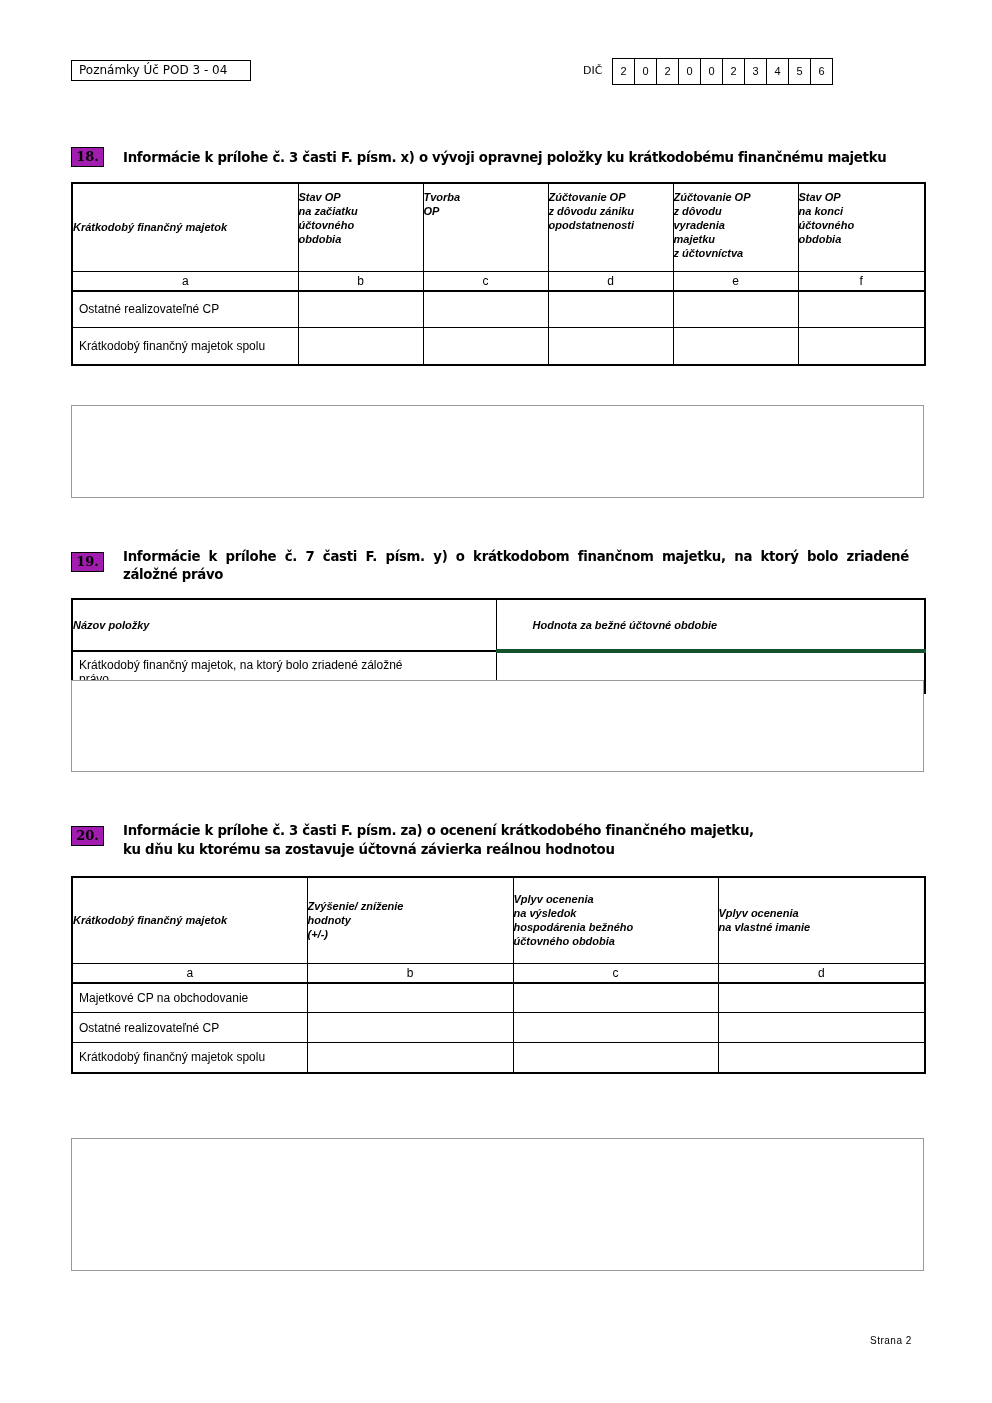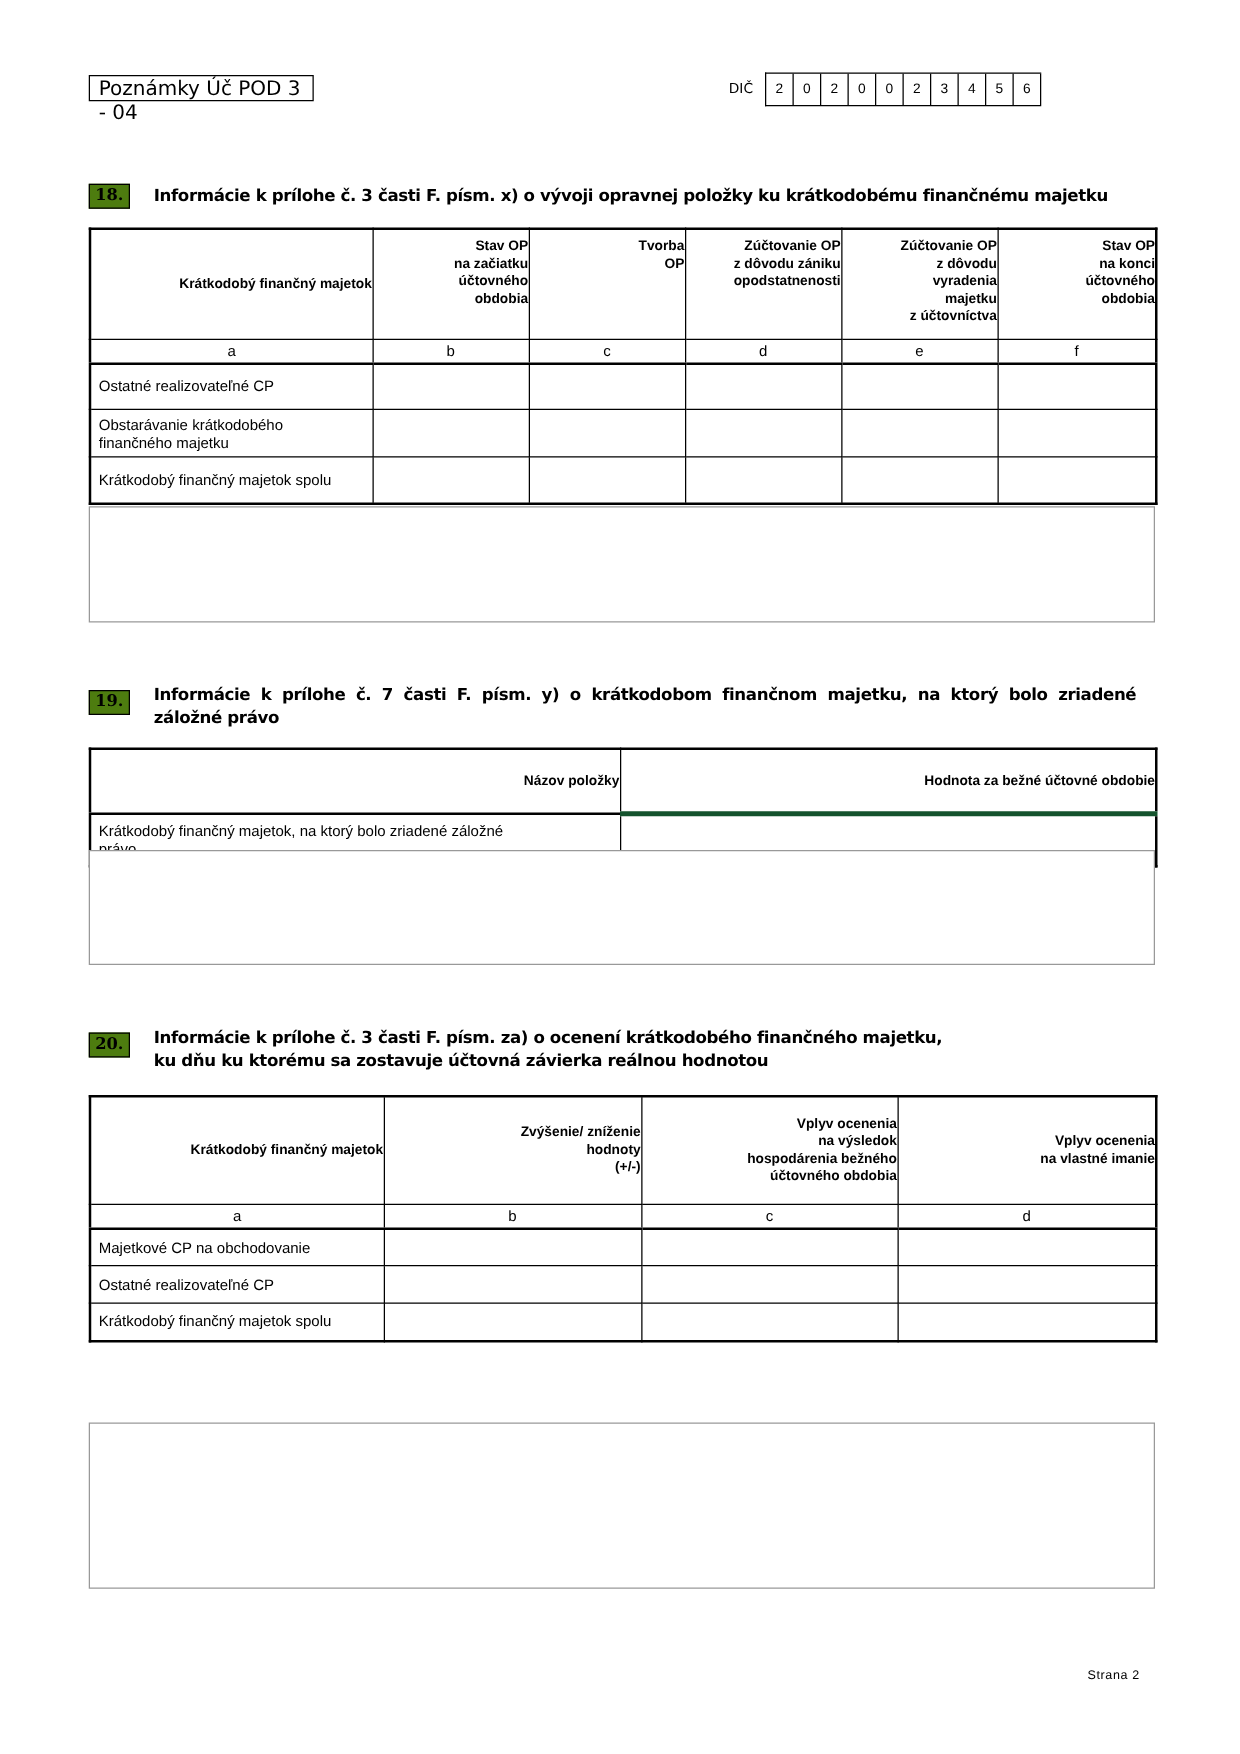--- a/index.html
+++ b/index.html
@@ -1,26 +1,26 @@
 <!DOCTYPE html>
 <html><head>
   <meta charset="utf-8">
   <style>
     html, body { margin:0; padding:0; background:#ffffff; }
     body { width:992px; height:1403px; position:relative; font-family:"DejaVu Sans", sans-serif; color:#000; overflow:hidden; }
     .abs { position:absolute; }
-    .form-code { left:71px; top:60px; width:180px; height:21px; border:1px solid #000; box-sizing:border-box; font-size:16px; line-height:19px; padding-left:7px; font-family:"DejaVu Sans", sans-serif; }
+    .form-code { left:71px; top:60px; width:180px; height:21px; border:1px solid #000; box-sizing:border-box; font-size:12px; line-height:19px; padding-left:7px; font-family:"DejaVu Sans", sans-serif; }
     .dic-label { left:583px; top:62px; font-size:11px; line-height:17px; }
     .dic-boxes { left:612px; top:58px; display:flex; border:1px solid #000; border-right:none; }
     .dic-box { width:22px; height:25px; border-right:1px solid #000; box-sizing:border-box; text-align:center; font-size:11px; line-height:25px; font-family:"Liberation Sans", sans-serif; }
-    .sec-num { width:33px; height:20px; background:#4d7c0f; border:1px solid #000; box-sizing:border-box; font-family:"DejaVu Serif", serif; font-weight:bold; font-size:13px; line-height:18px; text-align:center; }
+    .sec-num { width:33px; height:20px; background:#a21caf; border:1px solid #000; box-sizing:border-box; font-family:"DejaVu Serif", serif; font-weight:bold; font-size:13px; line-height:18px; text-align:center; }
     .sec-title { font-family:"DejaVu Sans", sans-serif; font-weight:bold; font-size:13.3px; line-height:18px; letter-spacing:-0.3px; }
     table.grid { position:absolute; border-collapse:collapse; font-family:"Liberation Sans", sans-serif; font-size:11px; table-layout:fixed; }
     table.grid td, table.grid th { border:1px solid #000; padding:0; }
-    table.grid th { font-weight:bold; text-align:right; vertical-align:middle; font-size:11px; line-height:14px; }
+    table.grid th { font-weight:bold; text-align:left; vertical-align:middle; font-size:11px; line-height:14px;font-style:italic; }
     table.grid th.top { vertical-align:top; padding-top:6px; }
     table.grid td.letter { text-align:center; font-size:12px; height:18px; border-bottom:2px solid #000; }
     table.grid td.label { padding-left:6px; font-size:12px; line-height:14px; }
     table.grid td.bold { font-weight:normal; }
     table.grid { border:2px solid #000; }
     .notes { border:1px solid #999; box-sizing:border-box; background:#fff; }
     .page-num { left:870px; top:1335px; font-family:"Liberation Sans", sans-serif; font-size:10px; letter-spacing:0.5px; }
   </style>
 </head>
 <body>
@@ -77,29 +77,20 @@
   <tr>
     <td class="letter">a</td>
     <td class="letter">b</td>
     <td class="letter">c</td>
     <td class="letter">d</td>
     <td class="letter">e</td>
     <td class="letter">f</td>
   </tr>
   <tr style="height:37px;">
     <td class="label">Ostatné realizovateľné CP</td>
-    <td></td>
-    <td></td>
-    <td></td>
-    <td></td>
-    <td></td>
-  </tr>
-  <tr style="height:38px;">
-    <td class="label ml">Obstarávanie krátkodobého
-finančného majetku</td>
     <td></td>
     <td></td>
     <td></td>
     <td></td>
     <td></td>
   </tr>
   <tr style="height:37px;">
     <td class="label bold">Krátkodobý finančný majetok spolu</td>
     <td></td>
     <td></td>

